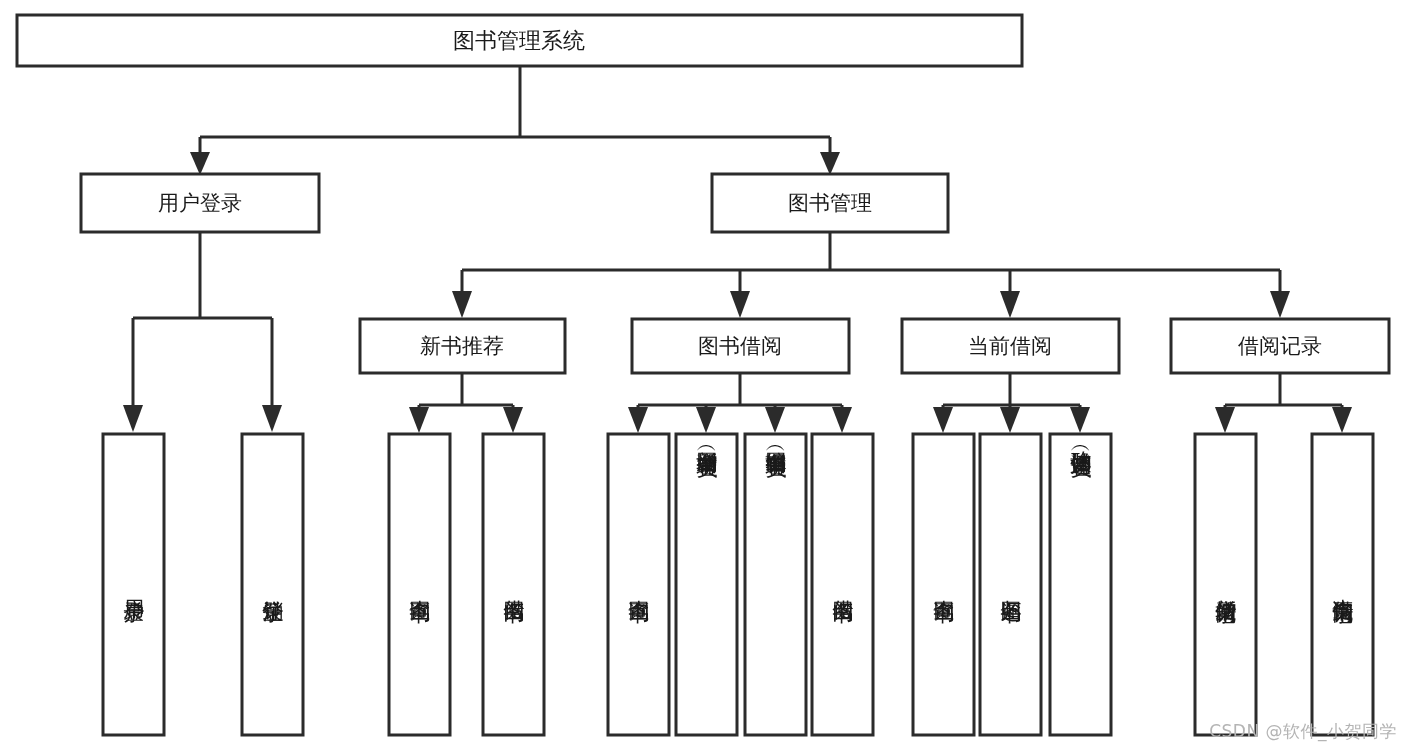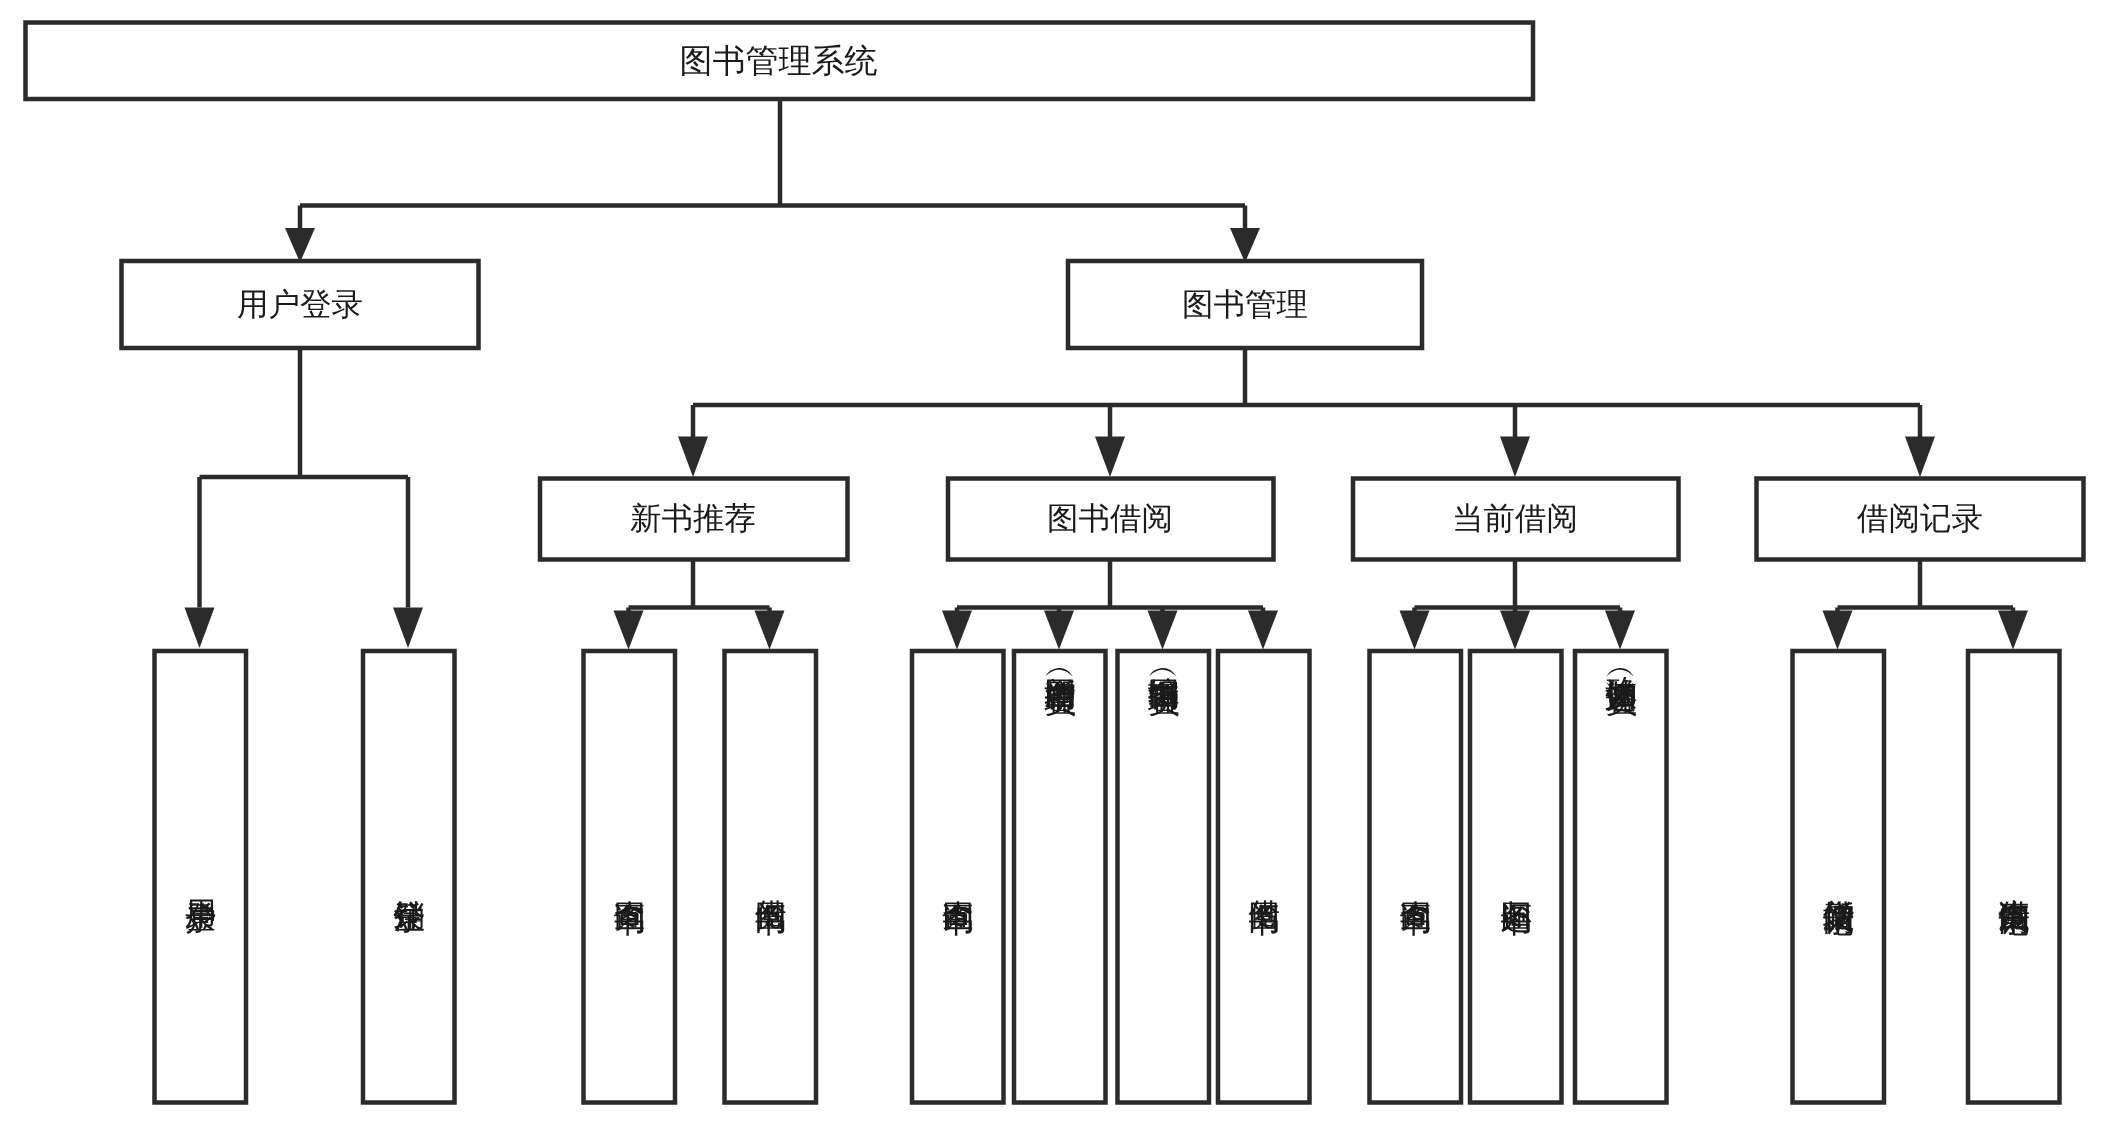--- a/index.html
+++ b/index.html
@@ -246,14 +246,15 @@
     <span class="vert-label">确认归还（管理员）</span>
   </div>
 
   <div class="vert-label-wrap" style="left:1195px; top:434px; width:61px; height:301px;">
     <span class="vert-label">新增借阅记录</span>
   </div>
   <div class="vert-label-wrap" style="left:1312px; top:434px; width:61px; height:301px;">
     <span class="vert-label">查询借阅记录</span>
   </div>
 
+  <div id="watermark">CSDN @软件_小贺同学</div>
 
 </div>
 
 </body></html>

